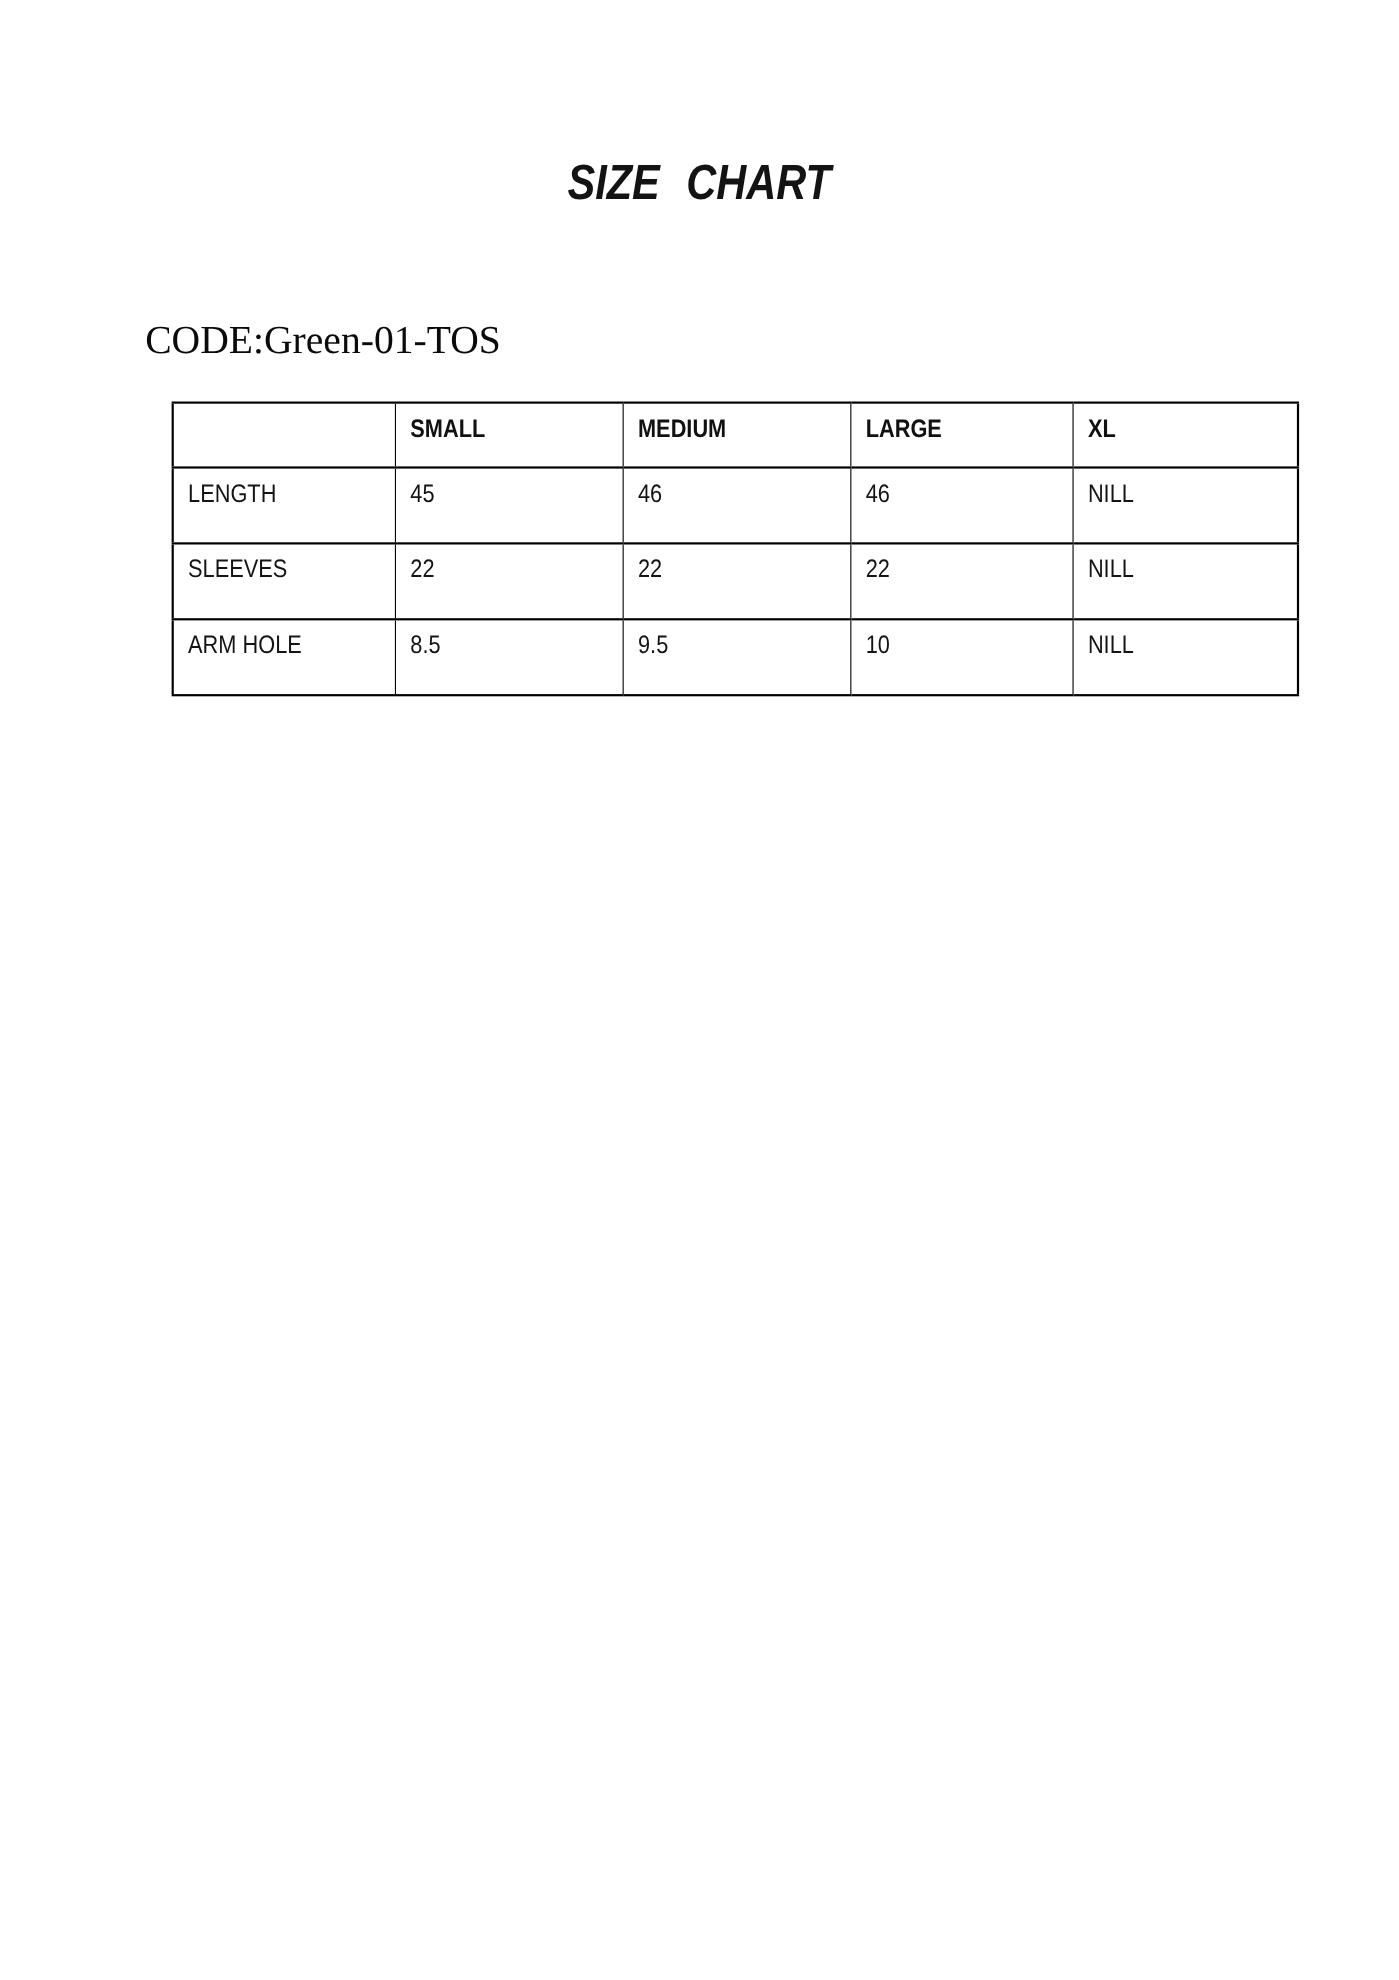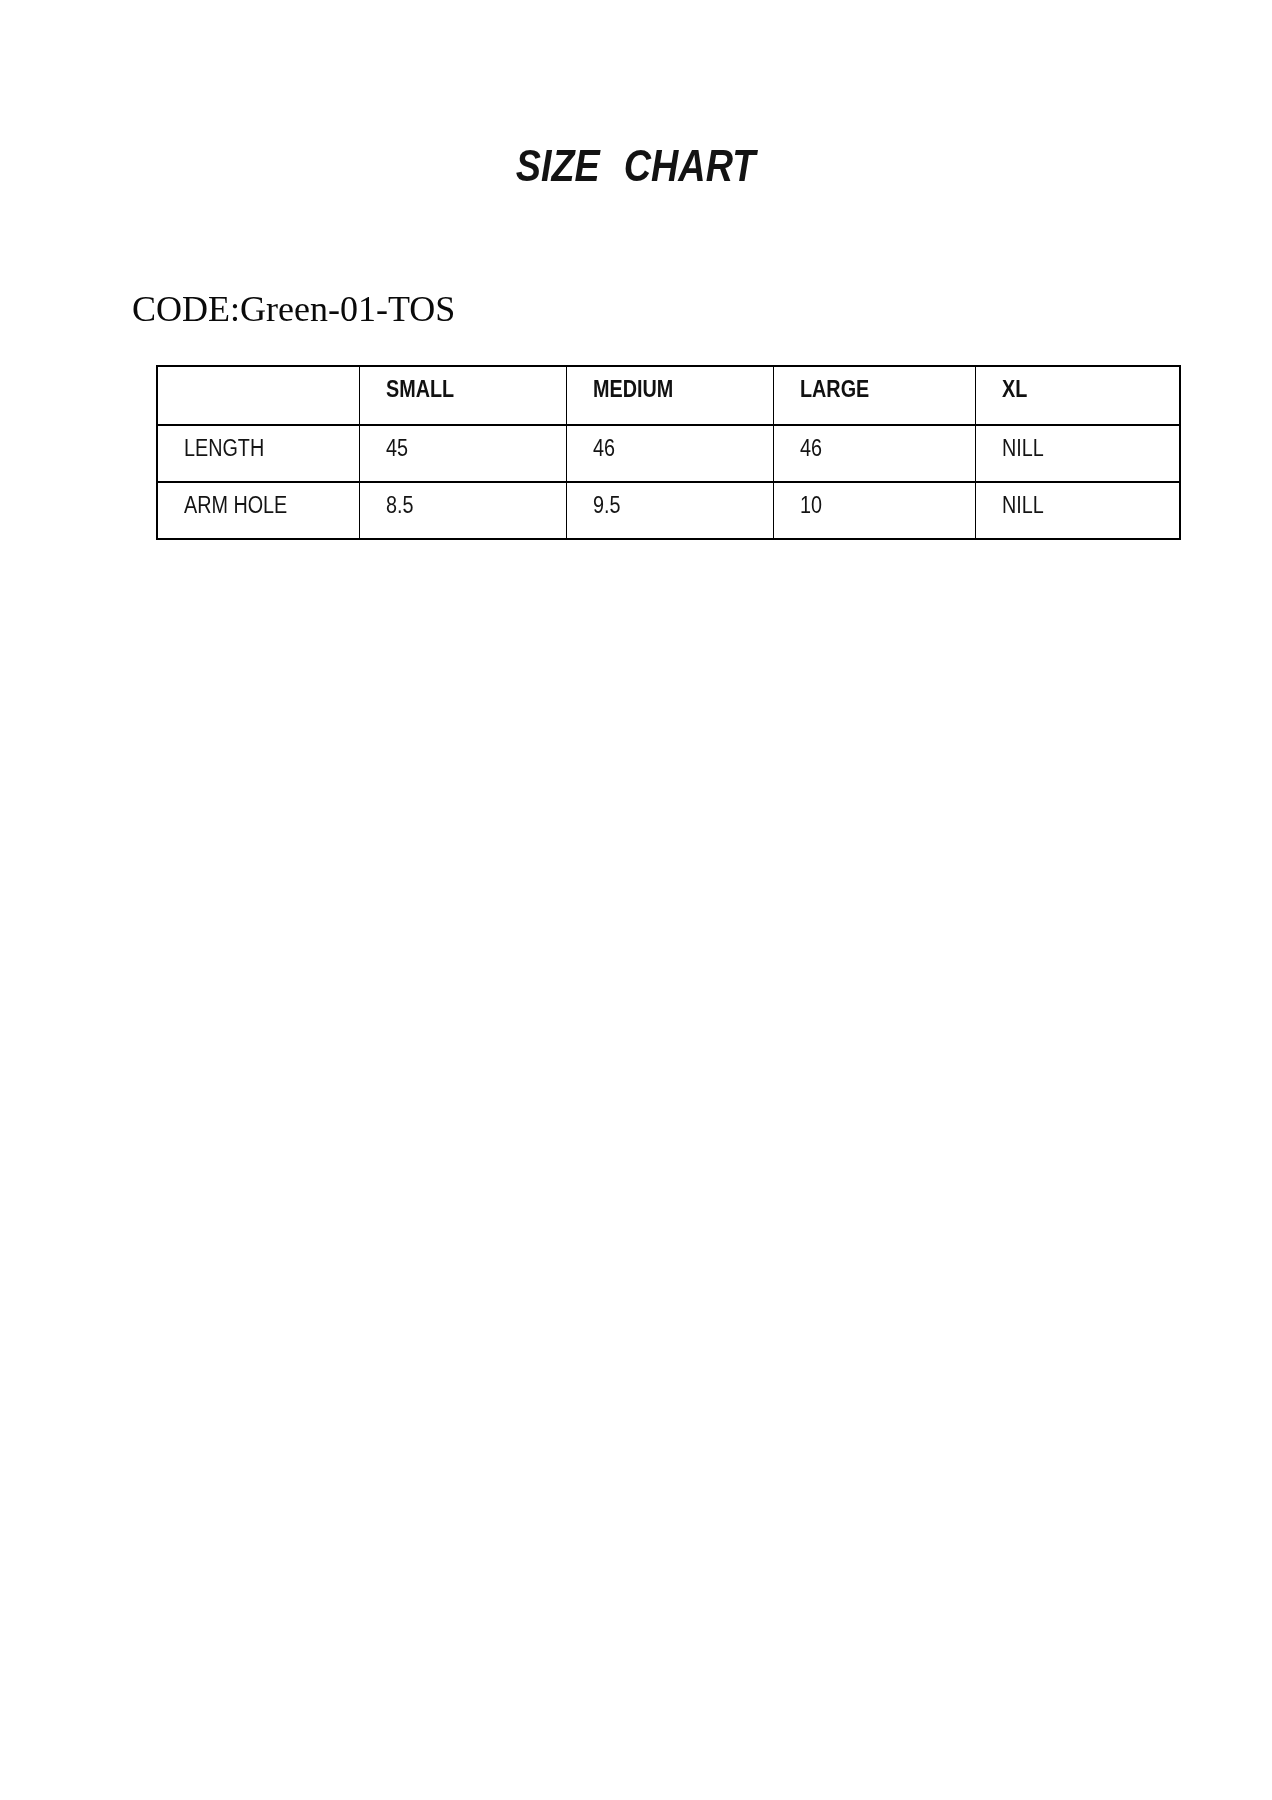--- a/index.html
+++ b/index.html
@@ -49,29 +49,29 @@
     table-layout: fixed;
   }
   table.size-table th,
   table.size-table td {
     border-left: 1px solid #000000;
     border-right: 1px solid #000000;
     border-top: 2px solid #000000;
     border-bottom: 2px solid #000000;
     vertical-align: top;
     text-align: left;
-    padding: 8px 4px 0 26px;
+    padding: 8px 4px 0 13px;
     font-size: 23px;
     line-height: 1.25;
     background: #ffffff;
     overflow: hidden;
   }
   table.size-table { border: 2px solid #000000; }
   table.size-table thead tr { height: 59px; }
-  table.size-table tbody tr { height: 57px; }
+  table.size-table tbody tr { height: 69px; }
   table.size-table th { font-weight: 700; color: #111111; }
   table.size-table td { font-weight: 400; color: #141414; }
   .squeeze {
     display: inline-block;
     transform: scaleX(0.86);
     transform-origin: 0 0;
     white-space: nowrap;
   }
 </style>
 </head>
@@ -104,20 +104,27 @@
     </thead>
     <tbody>
       <tr>
         <td><span class="squeeze">LENGTH</span></td>
         <td><span class="squeeze">45</span></td>
         <td><span class="squeeze">46</span></td>
         <td><span class="squeeze">46</span></td>
         <td><span class="squeeze">NILL</span></td>
       </tr>
       <tr>
+        <td><span class="squeeze">SLEEVES</span></td>
+        <td><span class="squeeze">22</span></td>
+        <td><span class="squeeze">22</span></td>
+        <td><span class="squeeze">22</span></td>
+        <td><span class="squeeze">NILL</span></td>
+      </tr>
+      <tr>
         <td><span class="squeeze">ARM HOLE</span></td>
         <td><span class="squeeze">8.5</span></td>
         <td><span class="squeeze">9.5</span></td>
         <td><span class="squeeze">10</span></td>
         <td><span class="squeeze">NILL</span></td>
       </tr>
     </tbody>
   </table>
 
 </div>

